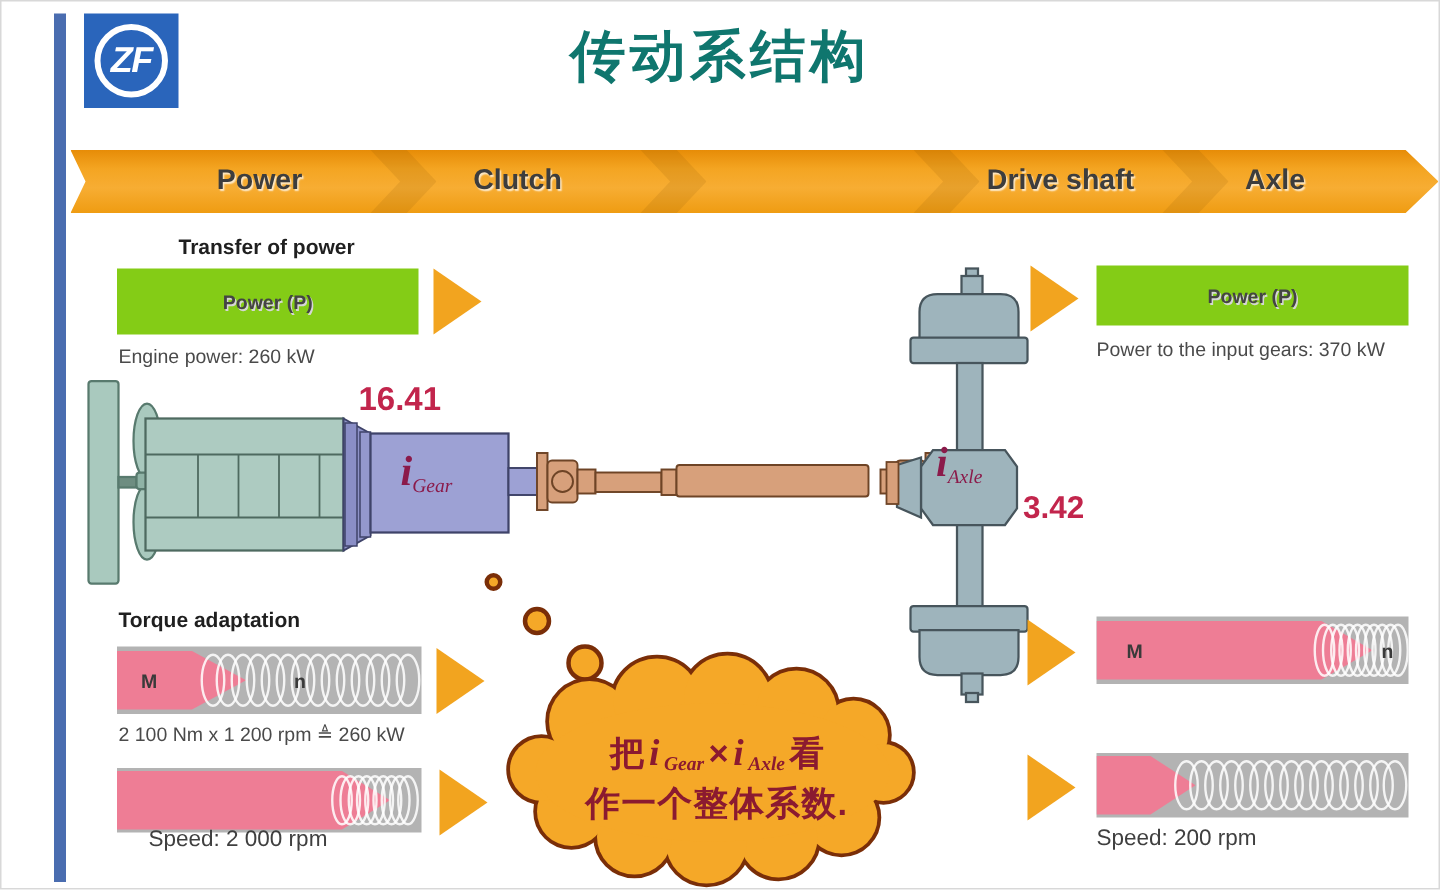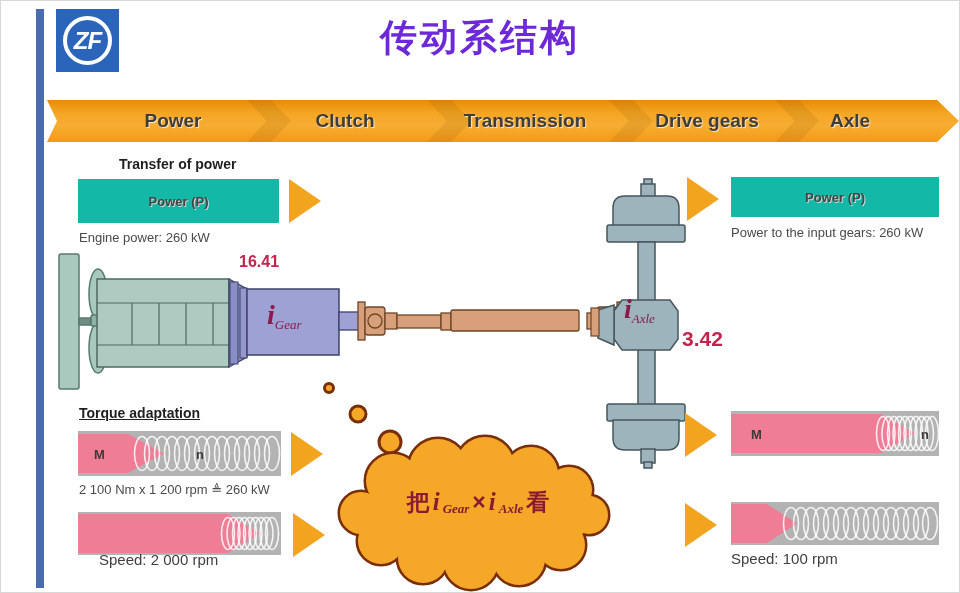--- a/index.html
+++ b/index.html
@@ -11,38 +11,38 @@
   .left-rail{left:35px;top:8px;width:8px;height:579px;background:#4a6db0;}
 
   
   .zf-logo{left:55px;top:8px;width:63px;height:63px;background:#2a65bb;display:flex;align-items:center;justify-content:center;}
   .zf-circle{width:49px;height:49px;border:4px solid #fff;border-radius:50%;box-sizing:border-box;
              display:flex;align-items:center;justify-content:center;}
   .zf-text{color:#fff;font-weight:bold;font-style:italic;font-size:24px;letter-spacing:-1px;}
 
   
   .page-title{left:50%;top:12px;transform:translateX(-50%);font-size:37px;font-weight:bold;
-              color:#6d28d9;letter-spacing:3px;white-space:nowrap;}
+              color:#0f766e;letter-spacing:3px;white-space:nowrap;}
 
   
   .banner{left:46px;top:99px;width:912px;height:42px;
           background:linear-gradient(180deg,#e78c07 0%,#f4a522 30%,#f7ad33 60%,#ef9c12 100%);
           clip-path:polygon(0 0,97.6% 0,100% 50%,97.6% 100%,0 100%,1.1% 50%);}
   .chevron{position:absolute;top:0;bottom:0;width:44px;background:rgba(120,70,0,0.12);
            clip-path:polygon(0 0,55% 0,100% 50%,55% 100%,0 100%,45% 50%);}
   .banner-label{position:absolute;top:50%;transform:translate(-50%,-50%);font-size:19px;font-weight:bold;
                 color:#3d3d3d;text-shadow:1px 1px 1px rgba(255,255,255,0.75);white-space:nowrap;}
 
   
   .heading{font-size:14px;font-weight:bold;color:#1f1f1f;}
   .caption{font-size:13px;color:#4a4a4a;}
   .speed-caption{font-size:15px;color:#3f3f3f;}
 
   
-  .gray-box{background:#14b8a6;display:flex;align-items:center;justify-content:center;text-align:right;}
+  .gray-box{background:#84cc16;display:flex;align-items:center;justify-content:center;text-align:right;}
   .gray-box .box-label{font-size:13px;font-weight:bold;color:#444;text-shadow:1px 1px 0 #d6d6d6;}
 
   
   .flow-arrow{width:0;height:0;border-top:22px solid transparent;border-bottom:22px solid transparent;
               border-left:32px solid #f2a41f;}
 
   
   .spring-box{background:#b3b3b3;}
   .spring-box svg{display:block;}
   .m-label,.n-label{position:absolute;top:50%;transform:translateY(-50%);font-size:13px;font-weight:bold;color:#3a3a3a;}
@@ -75,37 +75,36 @@
 
   <div class="abs page-title">传动系结构</div>
 
   <div class="abs banner">
     <div class="chevron" style="left:200px;"></div>
     <div class="chevron" style="left:380px;"></div>
     <div class="chevron" style="left:562px;"></div>
     <div class="chevron" style="left:728px;"></div>
     <span class="banner-label" style="left:126px;">Power</span>
     <span class="banner-label" style="left:298px;text-align:center;">Clutch</span>
-    <span class="banner-label" style="left:478px;">Transmission</span>
-    <span class="banner-label" style="left:660px;">Drive gears</span>
+    <span class="banner-label" style="left:660px;">Drive shaft</span>
     <span class="banner-label" style="left:803px;">Axle</span>
   </div>
 
   <div class="abs heading" style="left:78px;top:155px;margin-left:40px;">Transfer of power</div>
   <div class="abs gray-box" style="left:77px;top:178px;width:201px;height:44px;">
     <span class="box-label">Power (P)</span>
   </div>
   <div class="abs flow-arrow" style="left:288px;top:178px;"></div>
   <div class="abs caption" style="left:78px;top:229px;">Engine power: 260 kW</div>
 
   <div class="abs flow-arrow" style="left:686px;top:176px;"></div>
   <div class="abs gray-box" style="left:730px;top:176px;width:208px;height:40px;">
     <span class="box-label">Power (P)</span>
   </div>
-  <div class="abs caption" style="left:730px;top:224px;">Power to the input gears: 260 kW</div>
+  <div class="abs caption" style="left:730px;top:224px;">Power to the input gears: 370 kW</div>
 
   <svg class="abs" style="left:50px;top:172px;" width="700" height="300" viewBox="50 172 700 300">
 
     <rect x="58" y="253" width="20" height="135" rx="2" fill="#a9c9be" stroke="#587a6e" stroke-width="1.5"></rect>
 
     <g fill="#a9c9be" stroke="#587a6e" stroke-width="1.5">
       <rect x="78" y="317" width="12" height="7" fill="#6e8d81"></rect>
       <ellipse cx="97" cy="293" rx="9" ry="25"></ellipse>
       <ellipse cx="97" cy="347" rx="9" ry="25"></ellipse>
       <rect x="90" y="314" width="14" height="11" rx="2" fill="#8fb3a6"></rect>
@@ -161,30 +160,30 @@
       <polygon points="621,299 669,299 677,310 677,338 669,349 621,349 613,338 613,310"></polygon>
       <polygon points="597,309 613,304 613,344 597,337"></polygon>
       <rect x="590" y="307" width="8" height="28" fill="#d7a07b" stroke="#6e4426" stroke-width="1.2"></rect>
       <rect x="606" y="403" width="78" height="17" rx="2"></rect>
       <path d="M612,419 L678,419 L678,437 Q678,449 666,449 L624,449 Q612,449 612,437 Z"></path>
       <rect x="640" y="448" width="14" height="14"></rect>
       <rect x="643" y="461" width="8" height="6"></rect>
     </g>
   </svg>
 
-  <div class="abs ratio" style="left:238px;top:252px;font-size:16px;">16.41</div>
+  <div class="abs ratio" style="left:238px;top:252px;font-size:22px;">16.41</div>
   <div class="abs i-label" style="left:266px;top:298px;">
     <span class="i">i</span><span class="sub">Gear</span>
   </div>
   <div class="abs i-label" style="left:623px;top:292px;">
     <span class="i">i</span><span class="sub">Axle</span>
   </div>
   <div class="abs ratio" style="left:681px;top:304px;font-size:21px;margin-top:22px;">3.42</div>
 
-  <div class="abs heading" style="left:78px;top:404px;text-decoration:underline;">Torque adaptation</div>
+  <div class="abs heading" style="left:78px;top:404px;">Torque adaptation</div>
   <div class="abs spring-box" style="left:77px;top:430px;width:203px;height:45px;">
     <svg width="203" height="45" viewBox="0 0 203 45">
       <polygon points="0,3 50,3 86,22.5 50,42 0,42" fill="#ee7d95"></polygon>
       <g fill="none" stroke="rgba(255,255,255,0.85)" stroke-width="1.6">
         <ellipse cx="64" cy="22.5" rx="7.5" ry="17"></ellipse>
           <ellipse cx="74" cy="22.5" rx="7.5" ry="17"></ellipse>
         <ellipse cx="84" cy="22.5" rx="7.5" ry="17"></ellipse>
           <ellipse cx="94" cy="22.5" rx="7.5" ry="17"></ellipse>
         <ellipse cx="104" cy="22.5" rx="7.5" ry="17"></ellipse>
           <ellipse cx="114" cy="22.5" rx="7.5" ry="17"></ellipse>
@@ -260,21 +259,21 @@
         <ellipse cx="140" cy="21.5" rx="7.5" ry="16"></ellipse>
           <ellipse cx="150" cy="21.5" rx="7.5" ry="16"></ellipse>
         <ellipse cx="160" cy="21.5" rx="7.5" ry="16"></ellipse>
           <ellipse cx="170" cy="21.5" rx="7.5" ry="16"></ellipse>
         <ellipse cx="180" cy="21.5" rx="7.5" ry="16"></ellipse>
           <ellipse cx="190" cy="21.5" rx="7.5" ry="16"></ellipse>
         <ellipse cx="199" cy="21.5" rx="7.5" ry="16"></ellipse>
       </g>
     </svg>
   </div>
-  <div class="abs speed-caption" style="left:730px;top:549px;">Speed: 100 rpm</div>
+  <div class="abs speed-caption" style="left:730px;top:549px;">Speed: 200 rpm</div>
 
   <svg class="abs" style="left:312px;top:372px;" width="310" height="221" viewBox="0 0 310 221">
     <g fill="#f5a828" stroke="#7a2e08" stroke-width="3">
       <circle cx="16" cy="15" r="4.5"></circle>
       <circle cx="45" cy="41" r="8"></circle>
       <circle cx="77" cy="69" r="11"></circle>
     </g>
     <g fill="#f5a828" stroke="#7a2e08" stroke-width="5">
       <circle cx="80" cy="108" r="27"></circle>
         <circle cx="125" cy="95" r="29"></circle>
@@ -309,15 +308,16 @@
   <div class="abs cloud-text" style="left:352px;top:486px;width:250px;">
     <div class="cloud-line1">
       <span>把</span>
       <span class="ci">i</span>
         <span class="csub">Gear</span>
       <span>×</span>
       <span class="ci">i</span>
         <span class="csub">Axle</span>
       <span>看</span>
     </div>
+    <div class="cloud-line2">作一个整体系数.</div>
   </div>
 
 </div>
 
 </body></html>

